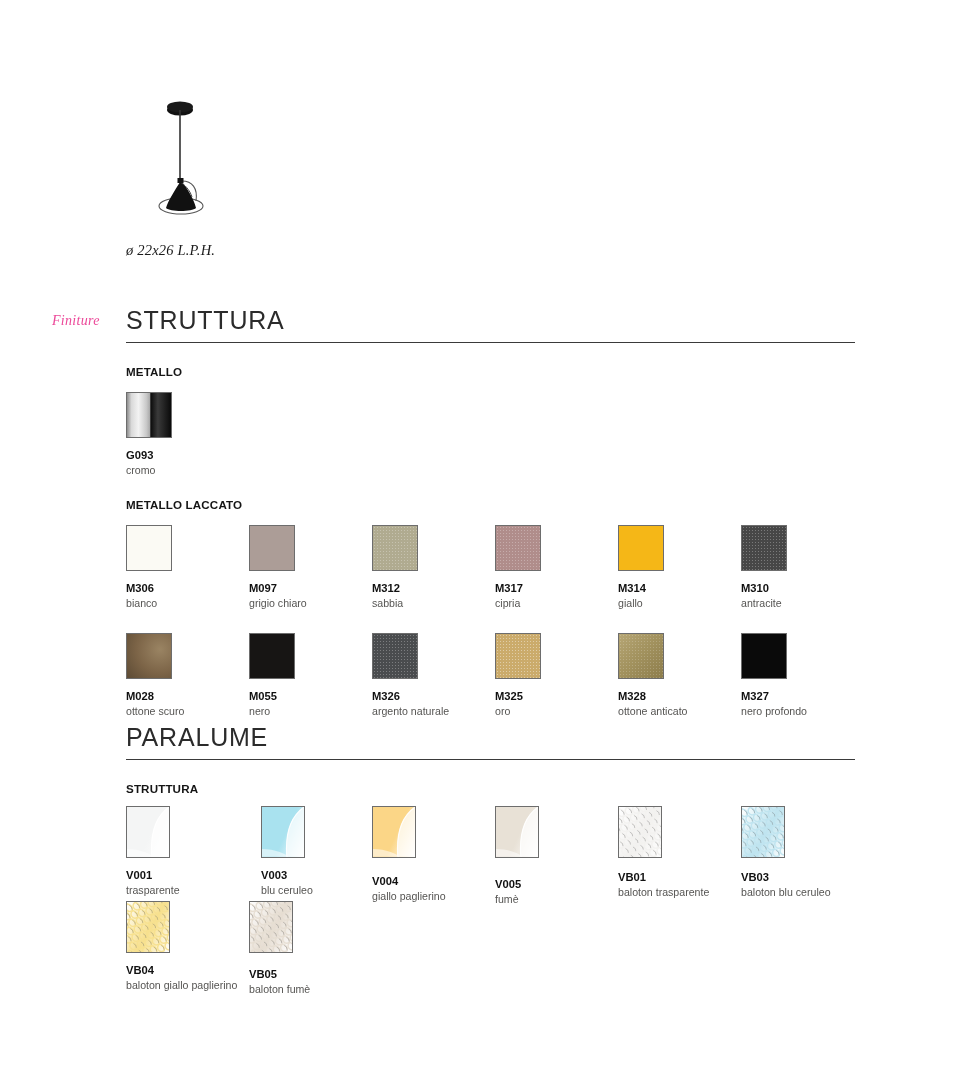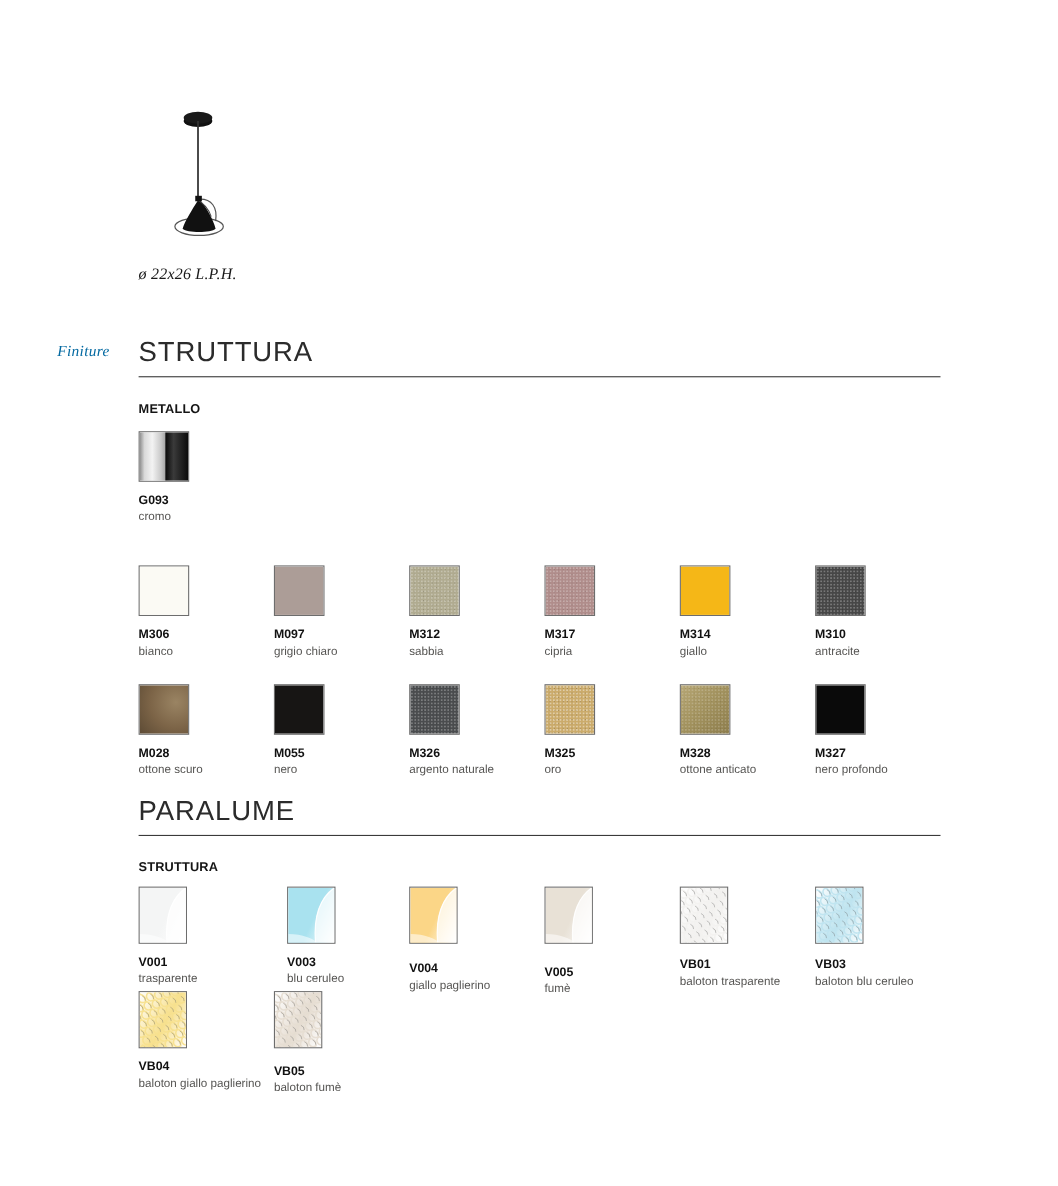--- a/index.html
+++ b/index.html
@@ -37,21 +37,21 @@
   }
 
   
   #finiture-label {
     position: absolute;
     left: 52px;
     top: 313px;
     font-family: "Liberation Serif", serif;
     font-style: italic;
     font-size: 14px;
-    color: #0369a1;
+    color: #ec4899;
     letter-spacing: .3px;
   }
 
   
   .section {
     position: absolute;
     left: 126px;
     width: 729px;
   }
   .section-title {
@@ -154,20 +154,21 @@
   <div class="group-title">METALLO</div>
   <div class="swatch-row" id="row-metallo" style="margin-top:14px">
       <div class="swatch-cell" style="left: 0px;">
         <div class="swatch-box">
           <div class="tex" style="background:linear-gradient(90deg,#8d8d8d 0%,#d9d9d9 10%,#f3f3f3 26%,#c9c9c9 44%,#a9a9a9 52%,#0c0c0c 54%,#3a3a3a 70%,#0a0a0a 100%)"></div>
         </div>
         <div class="swatch-code">G093</div>
         <div class="swatch-name">cromo</div>
       </div>
     </div>
+  <div class="group-title" style="margin-top:-2px">METALLO LACCATO</div>
   <div class="swatch-row" id="row-laccato-1" style="margin-top:14px">
       <div class="swatch-cell" style="left: 0px;">
         <div class="swatch-box">
           <div class="tex" style="background:#fbfaf4"></div>
         </div>
         <div class="swatch-code">M306</div>
         <div class="swatch-name">bianco</div>
       </div>
       <div class="swatch-cell" style="left: 123px;">
         <div class="swatch-box">

